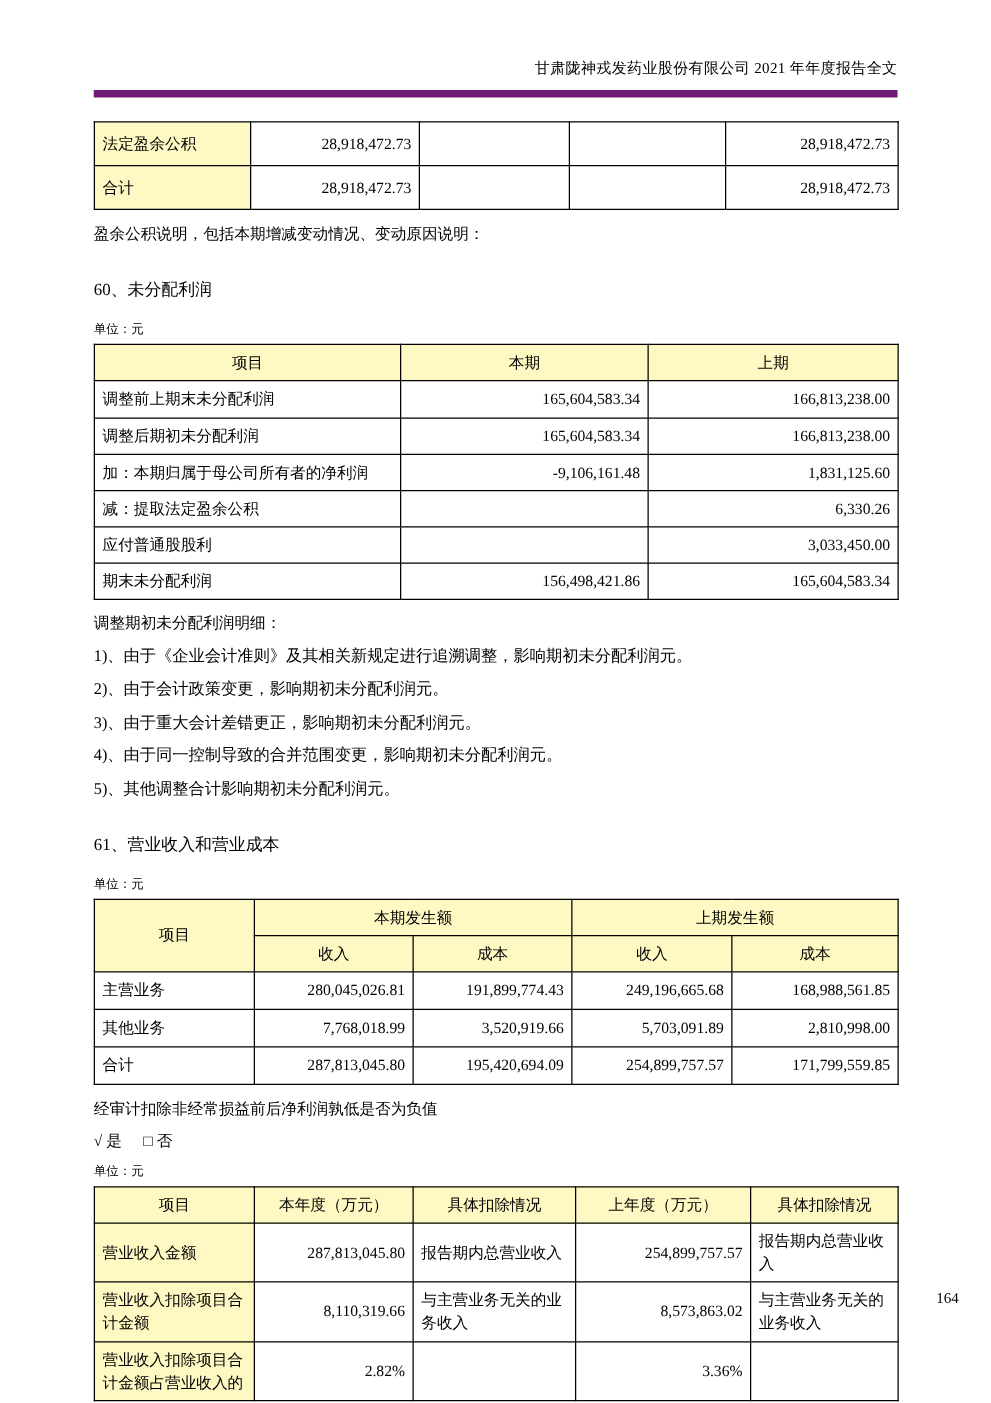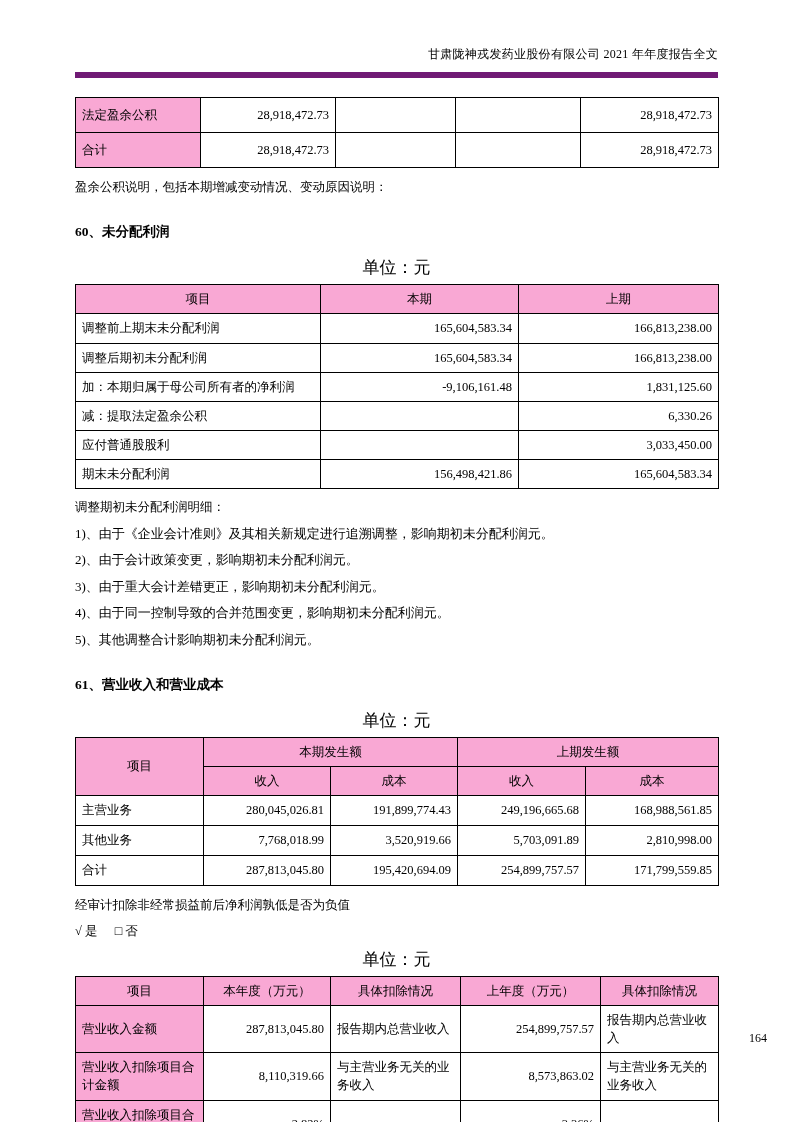--- a/index.html
+++ b/index.html
@@ -29,31 +29,31 @@
     table-layout: fixed;
     font-size: 12.5px;
   }
   .tbl td {
     border: 1px solid #000000;
     padding: 5px 6px;
     vertical-align: middle;
     word-break: break-all;
     line-height: 1.45;
   }
-  .hd { background: #f9a8d4; text-align: center; }
+  .hd { background: #fef9c3; text-align: center; }
   .num { text-align: right; border-radius: 15px; }
   .indent { padding-left: 32px; }
 
   .top-tbl { margin-top: 19px; }
   .top-tbl td { padding: 8px 6px; }
 
   .note-para { font-size: 12.5px; margin-top: 11px; }
 
-  .sec-title { font-size: 13.5px; font-weight: bold; margin-top: 27px; }
-  .unit-line { text-align: center; font-size: 17px; margin-top: 15px; }
+  .sec-title { font-size: 13.5px; font-weight: normal; margin-top: 27px; }
+  .unit-line { text-align: left; font-size: 10px; margin-top: 15px; }
 
   .tbl60 { margin-top: 5px; }
   .tbl60 tr { height: 27px; }
 
   .detail-heading { font-size: 12.5px; margin-top: 10px; }
   .note-line { font-size: 13px; margin-top: 8.5px; }
 
   .tbl61 { margin-top: 5px; }
   .tbl61 tr.data { height: 30px; }
   .tbl61 tr.head { height: 25px; }

